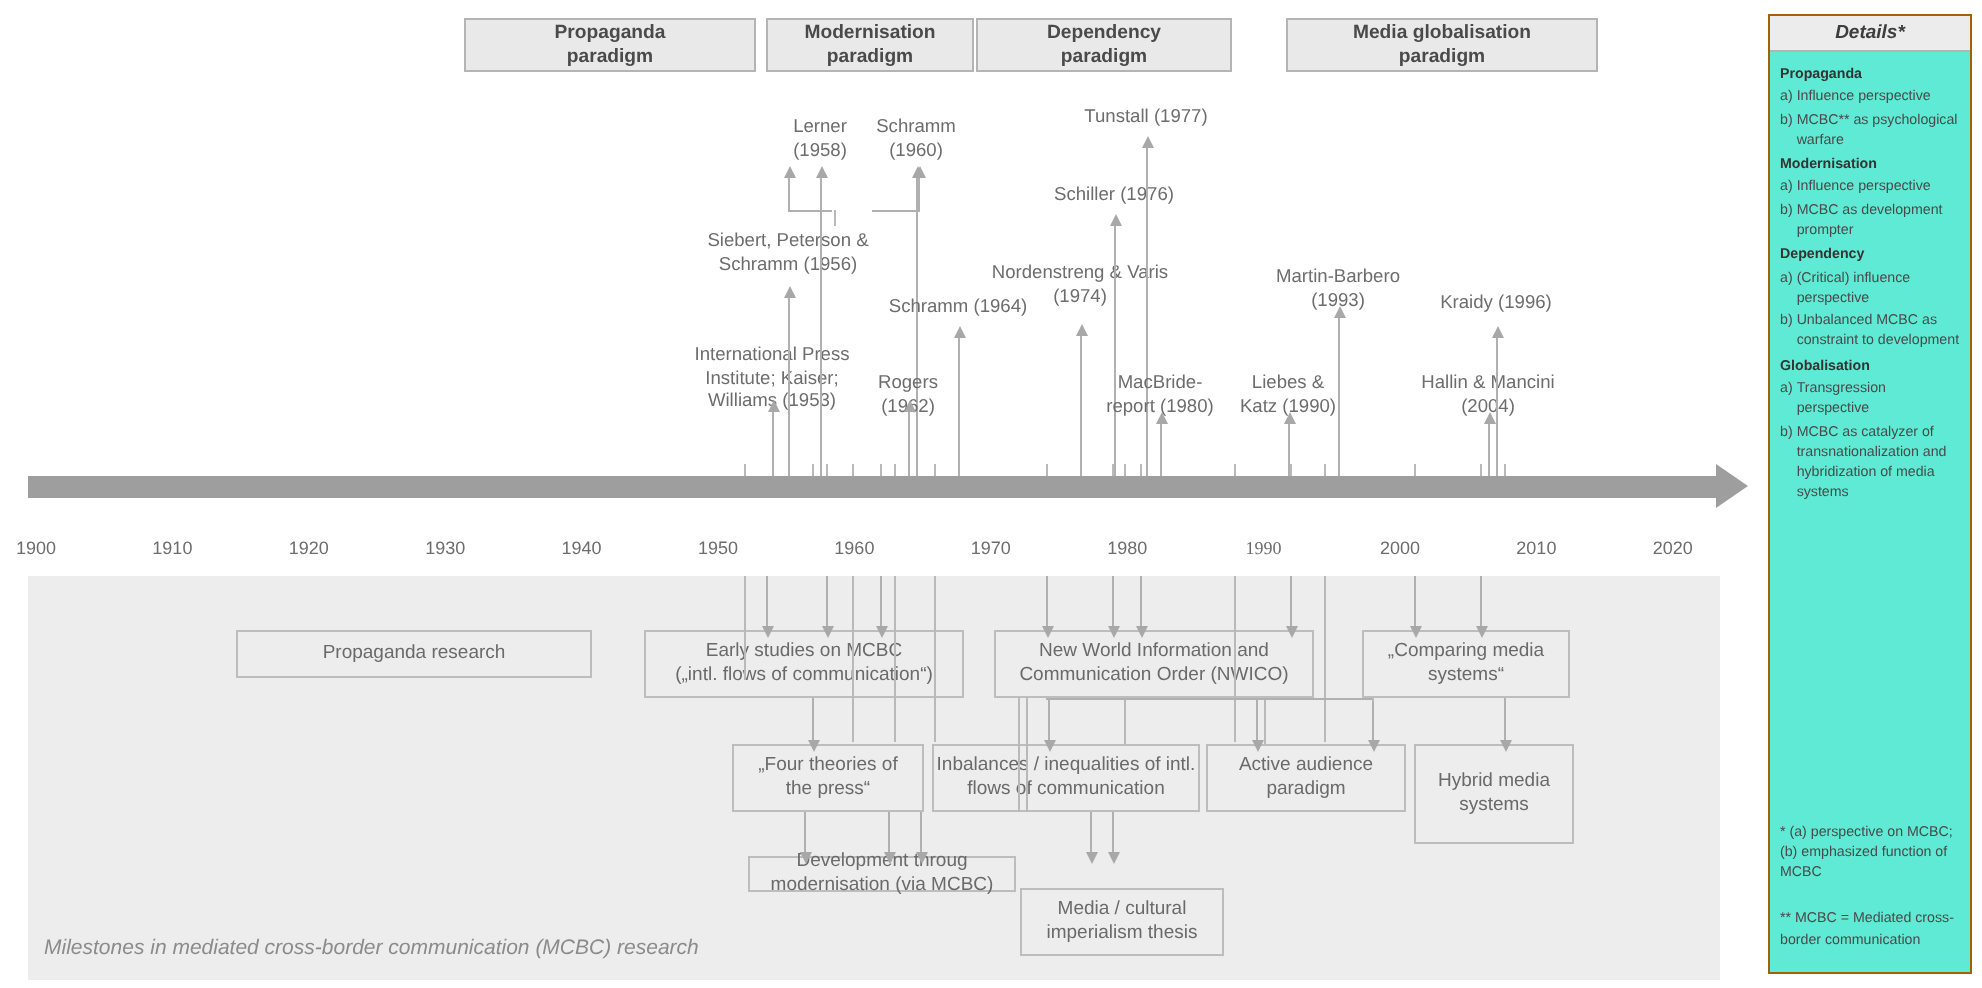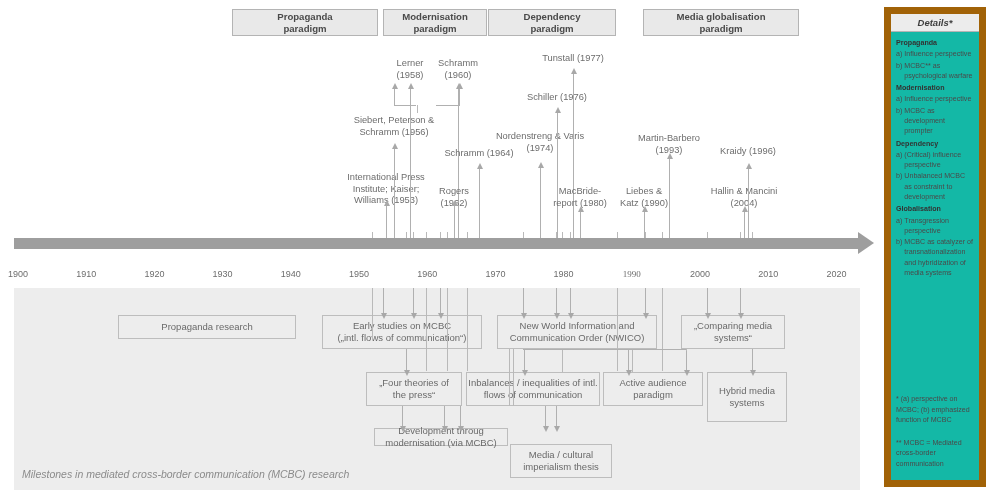--- a/index.html
+++ b/index.html
@@ -42,21 +42,21 @@
       text-align:center;}
 
   
   #lower{position:absolute;left:14px;top:288px;width:846px;height:202px;
          background:#ededed;}
   #caption{position:absolute;left:22px;top:468px;font-size:10.5px;
            font-style:italic;color:#8b8b8b;}
 
   
   #details{position:absolute;left:884px;top:7px;width:102px;height:480px;
-           box-sizing:border-box;border:7px solid #a16207;background:#14b8a6;}
+           box-sizing:border-box;border:1px solid #a16207;background:#5eead4;}
   #details-title{height:17px;border-bottom:1px solid #b4b4b4;background:#ececec;
            display:flex;align-items:center;justify-content:center;
            font-size:9.5px;font-weight:bold;font-style:italic;color:#3d3d3d;}
   #details-body{padding:4px 5px 0 5px;font-size:7.1px;line-height:1.45;
            color:#4a4a4a;}
   .d-head{font-weight:bold;margin-top:2px;color:#333;}
   .d-item{display:flex;gap:2px;margin-top:1px;}
   .d-key{flex:0 0 auto;}
   .d-txt{flex:1 1 auto;}
   #details-foot{position:absolute;left:5px;right:5px;bottom:6px;

